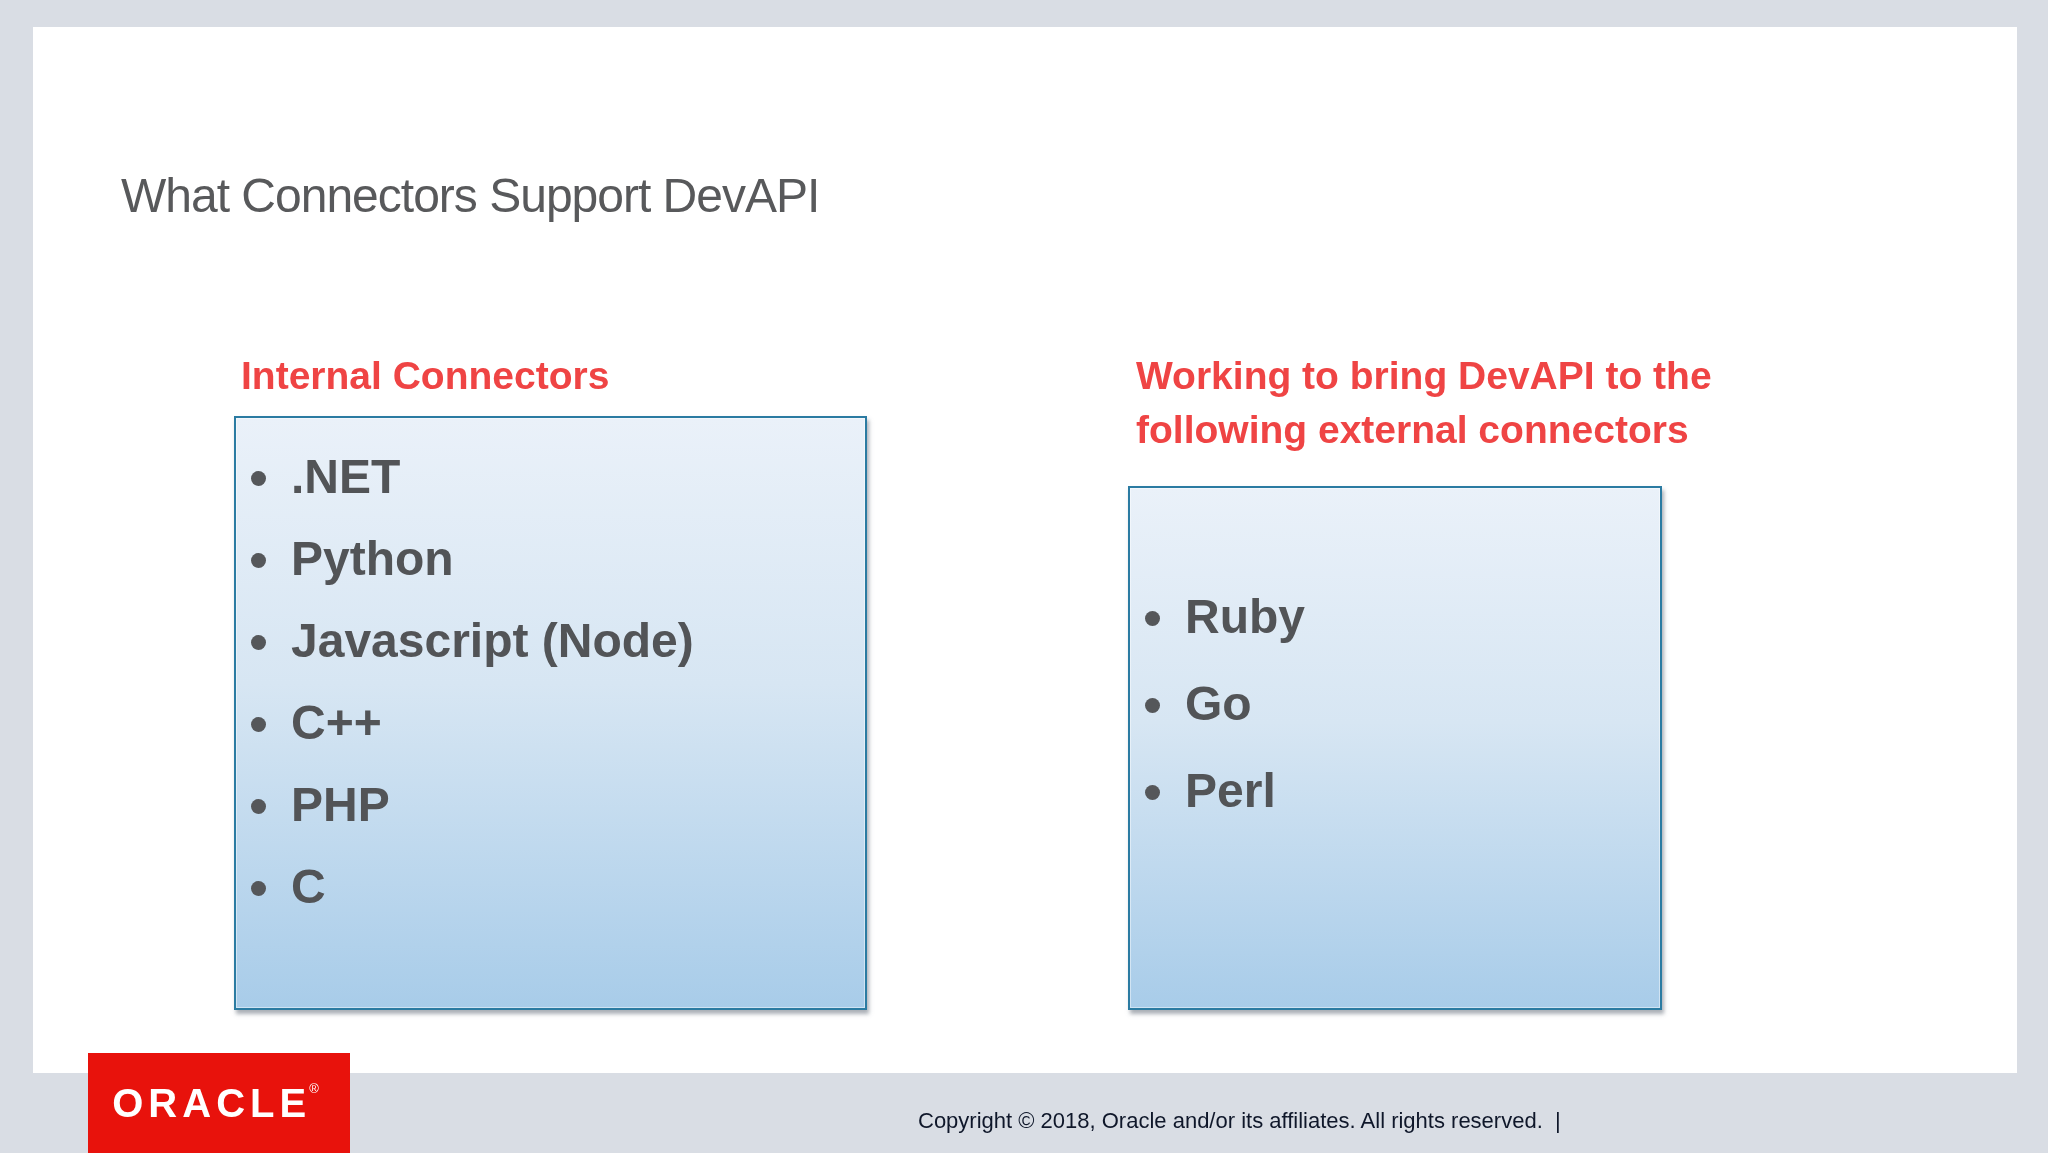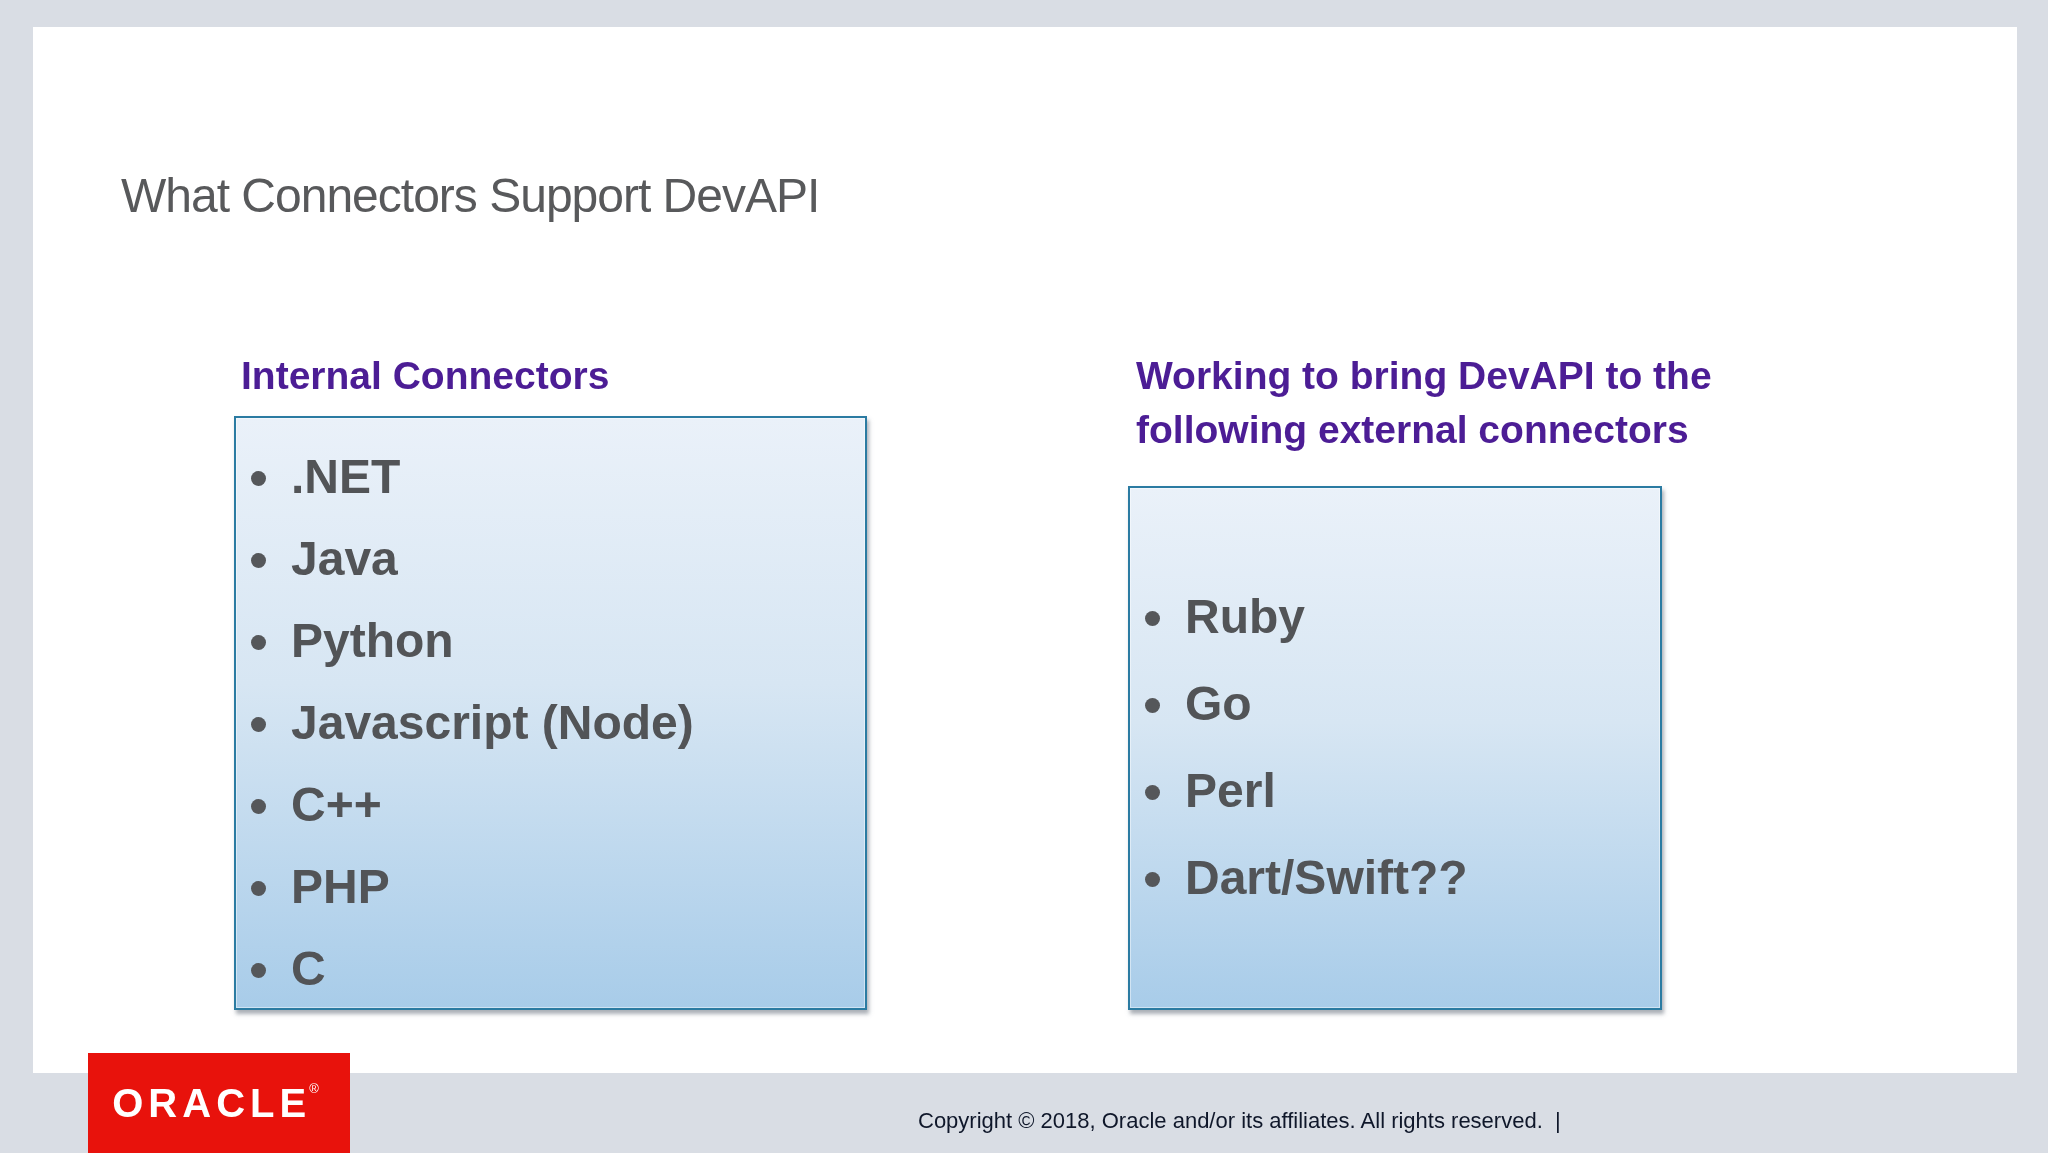--- a/index.html
+++ b/index.html
@@ -12,21 +12,21 @@
     position:absolute;left:33px;top:27px;width:1984px;height:1046px;
     background:#ffffff;
   }
   .slide-title{
     position:absolute;left:88px;top:127px;
     font-size:48px;line-height:83px;letter-spacing:-1px;
     color:#58595b;white-space:nowrap;font-weight:400;
   }
   .section-heading{
     position:absolute;top:322px;
-    font-size:39px;line-height:54px;font-weight:700;color:#4c1d95;
+    font-size:39px;line-height:54px;font-weight:700;color:#ef4444;
   }
   .heading-internal{left:208px;white-space:nowrap;}
   .heading-external{left:1103px;width:680px;}
   .lang-box{
     position:absolute;
     border:2px solid #2b7ba2;
     background:linear-gradient(to bottom,#eaf1f9 0%,#d7e6f3 45%,#a8cce9 100%);
     box-shadow:2px 4px 4px rgba(100,110,122,0.55), inset 0 0 0 1px rgba(255,255,255,0.45);
     box-sizing:border-box;
   }
@@ -81,24 +81,20 @@
     <div class="section-heading heading-external">Working to bring DevAPI to the following external connectors</div>
 
     <div class="lang-box box-internal">
       <ul class="lang-list">
         <li class="lang-item">
           <span class="bullet-dot"></span>
           <span>.NET</span>
         </li>
         <li class="lang-item">
           <span class="bullet-dot"></span>
-          <span>Java</span>
-        </li>
-        <li class="lang-item">
-          <span class="bullet-dot"></span>
           <span>Python</span>
         </li>
         <li class="lang-item">
           <span class="bullet-dot"></span>
           <span>Javascript (Node)</span>
         </li>
         <li class="lang-item">
           <span class="bullet-dot"></span>
           <span>C++</span>
         </li>
@@ -120,24 +116,20 @@
           <span>Ruby</span>
         </li>
         <li class="lang-item">
           <span class="bullet-dot"></span>
           <span>Go</span>
         </li>
         <li class="lang-item">
           <span class="bullet-dot"></span>
           <span>Perl</span>
         </li>
-        <li class="lang-item">
-          <span class="bullet-dot"></span>
-          <span>Dart/Swift??</span>
-        </li>
       </ul>
     </div>
 
   </div>
 
   <div class="footer-band"></div>
 
   <div class="copyright">Copyright © 2018, Oracle and/or its affiliates. All rights reserved.  |</div>
 
   <div class="oracle-logo">

